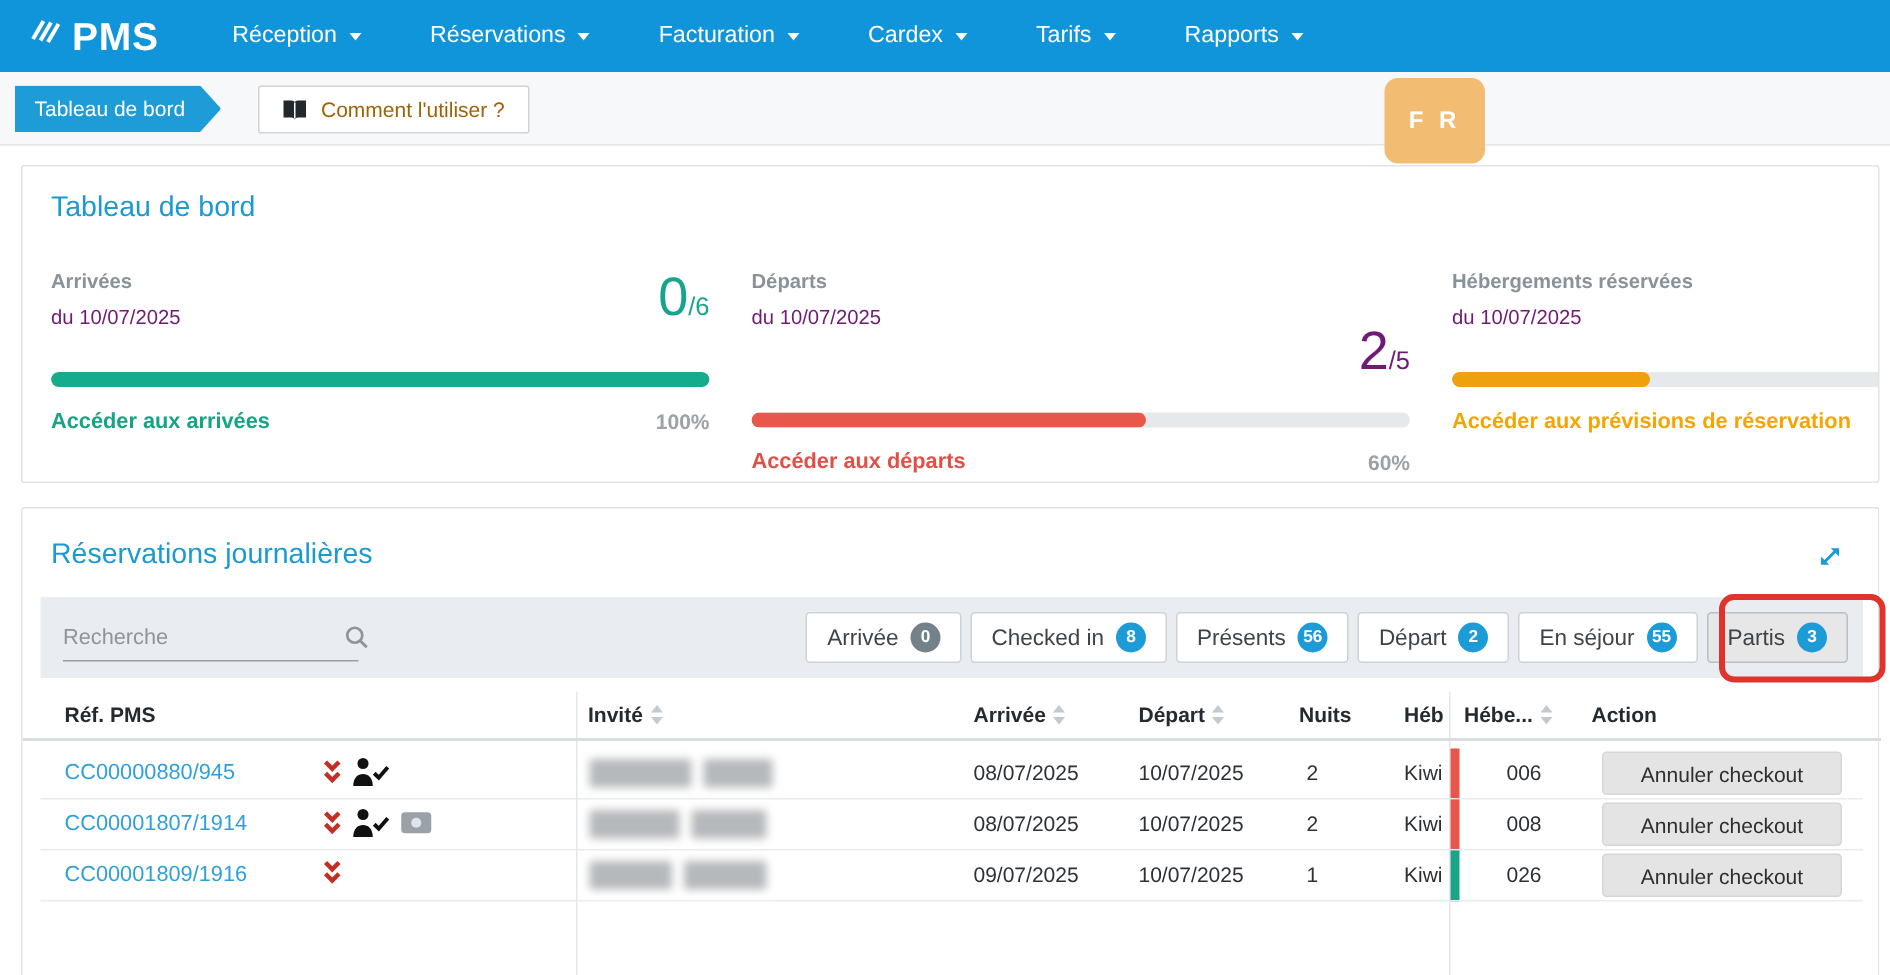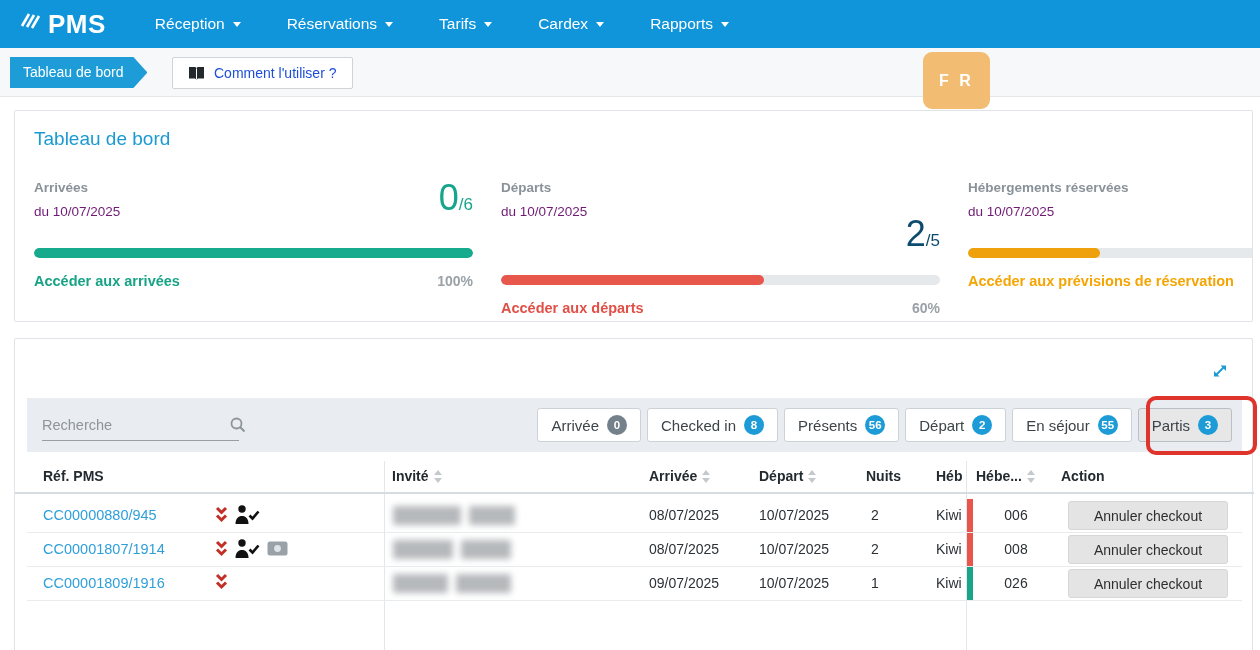--- a/index.html
+++ b/index.html
@@ -19,21 +19,21 @@
            border-top:5px solid #fff; }
 
   
   .band { position:absolute; left:0; top:48px; width:1260px; height:49px;
           background:#f6f8fa; border-bottom:1px solid #e3e7ea; }
   .crumb { position:absolute; left:10px; top:9px; height:31px; line-height:31px;
            background:#1d9cd8; color:#fff; font-size:14px; padding:0 24px 0 13px;
            clip-path:polygon(0 0, calc(100% - 14px) 0, 100% 50%, calc(100% - 14px) 100%, 0 100%); }
   .help-btn { position:absolute; left:172px; top:9px; height:32px; background:#fff;
               border:1px solid #cfd4d8; border-radius:2px; display:flex; align-items:center;
-              gap:9px; padding:0 15px; font-size:14px; color:#1d4ed8; cursor:pointer;text-align:center; }
+              gap:9px; padding:0 15px; font-size:14px; color:#a16207; cursor:pointer;text-align:center; }
   .fr-badge { position:absolute; left:923px; top:4px; width:67px; height:57px;
               background:#f2bd73; border-radius:9px; color:#fff; font-weight:bold;
               font-size:16px; letter-spacing:3px; display:flex; align-items:center;
               justify-content:center; cursor:pointer; }
 
   
   .card { position:absolute; background:#fff; border:1px solid #e0e4e8; border-radius:2px; }
   .card-title { color:#1b9ad2; font-size:19px; }
 
   
@@ -45,21 +45,21 @@
   .kpi-label { font-size:13.5px; font-weight:bold; color:#8a9299; line-height:1.8; }
   .kpi-date  { font-size:13.5px; font-weight:normal; color:#701a75; }
   .kpi-num { font-size:36px; line-height:1; margin-top:4px; white-space:nowrap; }
   .kpi-num .den { font-size:17px; }
   .track { margin-top:23px; height:10px; border-radius:6px; background:#e6e9eb; overflow:hidden; }
   .fill  { height:100%; border-radius:6px; }
   .kpi-foot { margin-top:15px; display:flex; justify-content:space-between; align-items:center; }
   .kpi-link { font-size:14.5px; font-weight:bold; cursor:pointer; }
   .kpi-pct  { font-size:14px; font-weight:bold; color:#9aa1a7; }
   .teal .kpi-num { color:#16a58c; }  .teal .fill { background:#17ab8e; }  .teal .kpi-link { color:#17a385; }
-  .red  .kpi-num { color:#0c4a6e;margin-top:40px; }  .red  .fill { background:#e8574c; }  .red  .kpi-link { color:#e05046; }
+  .red  .kpi-num { color:#701a75;margin-top:40px; }  .red  .fill { background:#e8574c; }  .red  .kpi-link { color:#e05046; }
   .orange .fill { background:#efa00d; } .orange .kpi-link { color:#f5a503; }
 
   
   .resa { left:14px; top:338px; width:1239px; height:320px; border-bottom:none; }
   .resa .card-title { position:absolute; left:19px; top:20px; }
   .expand { position:absolute; right:24px; top:24px; cursor:pointer; }
 
   .toolbar { position:absolute; left:12px; top:59px; width:1215px; height:54px; background:#e9edf1; }
   .search { position:absolute; left:15px; top:12px; width:197px; height:31px;
             border-bottom:1px solid #979fa5; display:flex; align-items:center; }
@@ -117,25 +117,29 @@
     </div>
     <div class="nav-item">
       <span>Réception</span>
         <span class="caret"></span>
     </div>
     <div class="nav-item">
       <span>Réservations</span>
         <span class="caret"></span>
     </div>
     <div class="nav-item">
+      <span>Facturation</span>
+        <span class="caret"></span>
+    </div>
+    <div class="nav-item">
+      <span>Cardex</span>
+        <span class="caret"></span>
+    </div>
+    <div class="nav-item">
       <span>Tarifs</span>
-        <span class="caret"></span>
-    </div>
-    <div class="nav-item">
-      <span>Cardex</span>
         <span class="caret"></span>
     </div>
     <div class="nav-item">
       <span>Rapports</span>
         <span class="caret"></span>
     </div>
   </div>
 
   <div class="band">
     <div class="crumb">Tableau de bord</div>
@@ -205,20 +209,21 @@
         </div>
         <div class="kpi-foot">
           <span class="kpi-link">Accéder aux prévisions de réservation</span>
         </div>
       </div>
 
     </div>
   </div>
 
   <div class="card resa">
+    <div class="card-title">Réservations journalières</div>
     <div class="expand">
       <svg width="16" height="16" viewBox="0 0 16 16">
         <line x1="4" y1="12" x2="12" y2="4" stroke="#1e9ad6" stroke-width="2"></line>
         <polygon points="8.5,2.5 14,2.5 14,8" fill="#1e9ad6"></polygon>
         <polygon points="2,8 2,13.5 7.5,13.5" fill="#1e9ad6"></polygon>
       </svg>
     </div>
 
     <div class="toolbar">
       <div class="search">

